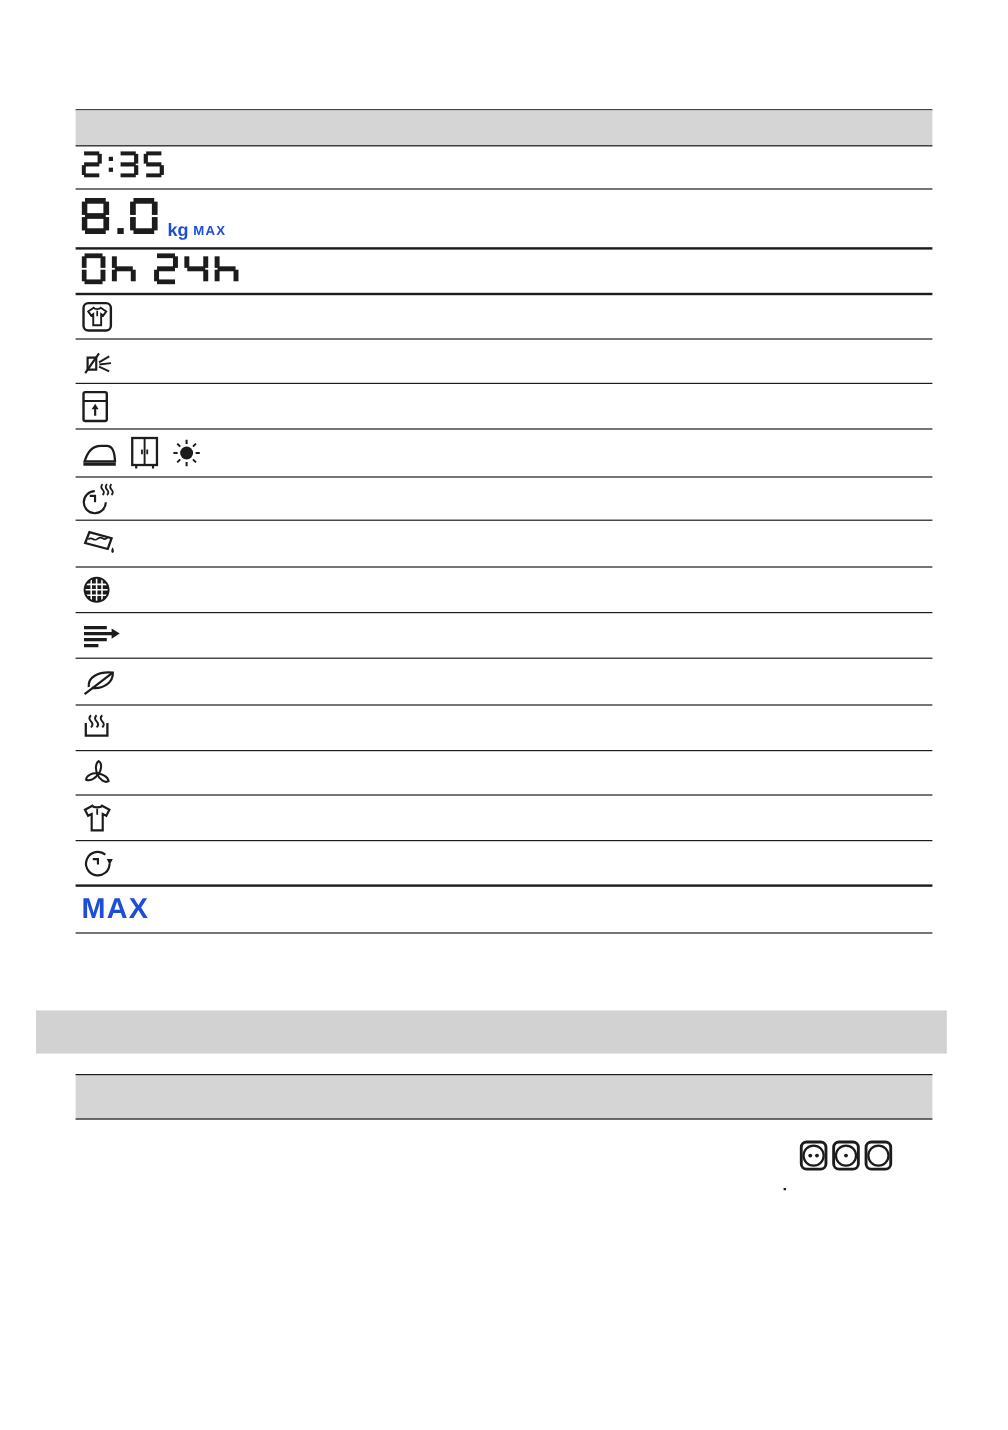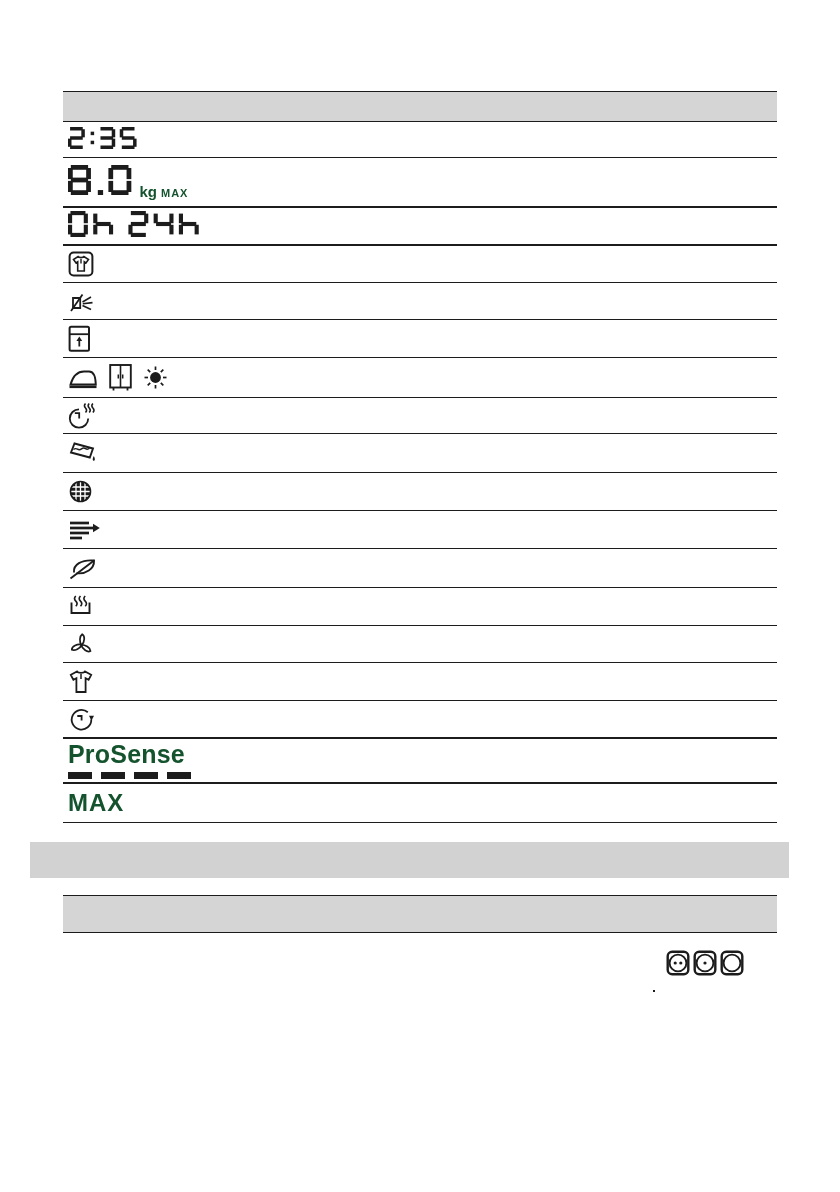--- a/index.html
+++ b/index.html
@@ -1,17 +1,17 @@
 <!DOCTYPE html>
 <html><head>
 <meta charset="utf-8">
 <style>
   html,body{margin:0;padding:0;background:#fff;}
   .page{position:relative;width:840px;height:992px;background:#ffffff;overflow:hidden;
-        font-family:"Liberation Sans",sans-serif;color:#14532d;}
+        font-family:"Liberation Sans",sans-serif;color:#1d4ed8;}
   
   .t1{position:absolute;left:63px;top:91px;width:714px;border-top:1.5px solid #1c1c1c;}
   .t1 .row{box-sizing:border-box;border-bottom:1.5px solid #1c1c1c;display:flex;
            align-items:center;padding-left:5px;}
   .t1 .thead{background:#d5d5d5;height:30px;}
   .row.hb{border-bottom-width:2.5px;}
   .row.mb{border-bottom-width:2px;}
   .iconbox{display:flex;align-items:center;gap:10px;}
   svg.icon{stroke:#1c1c1c;fill:none;stroke-width:1.8px;}
   .kgwrap{display:flex;align-items:flex-end;}
@@ -255,31 +255,20 @@
     </div>
 
     <div class="row mb" style="height:38px">
       <svg class="icon" width="27" height="27" viewBox="0 0 27 27">
         <path d="M19.8,6.2 A9.8,9.8 0 1 0 23.3,13.5" stroke-width="1.8"></path>
         <path d="M21,9.8 L26,9.8 L23.4,14.8 Z" fill="#1c1c1c" stroke="none"></path>
         <path d="M9.3,10 H13.6 V14.5" stroke-width="1.8"></path>
       </svg>
     </div>
 
-    <div class="row hb" style="height:45px">
-      <div class="prosense-col">
-        <span class="prosense-label">ProSense</span>
-        <span class="prosense-bars">
-          <span class="bar"></span>
-          <span class="bar"></span>
-          <span class="bar"></span>
-          <span class="bar"></span>
-        </span>
-      </div>
-    </div>
 
     <div class="row" style="height:39px">
       <span class="max-label">MAX</span>
     </div>
   </div>
 
   <div class="band">
     <span></span>
   </div>
 

